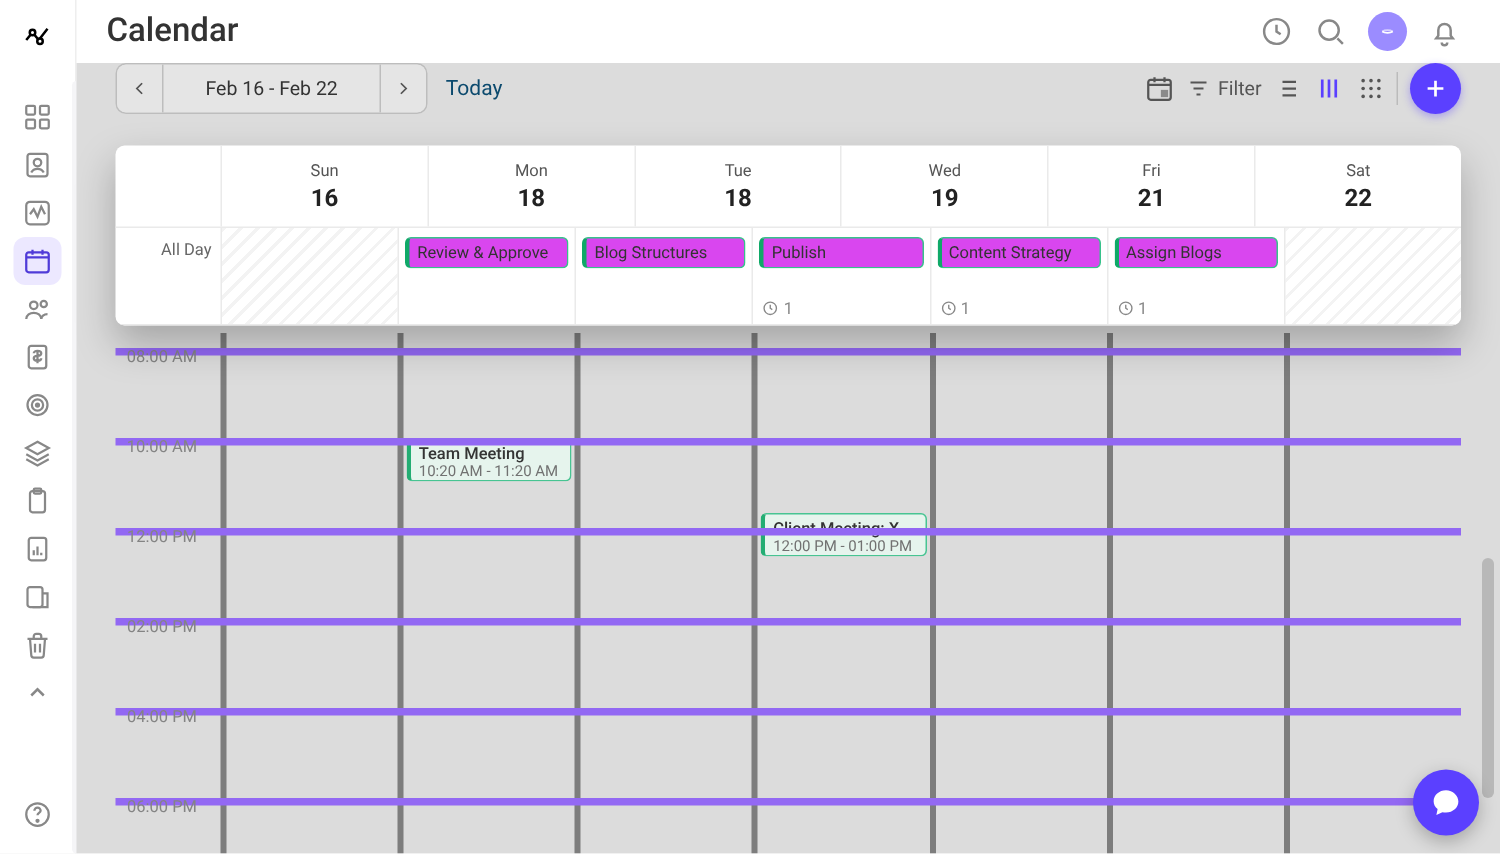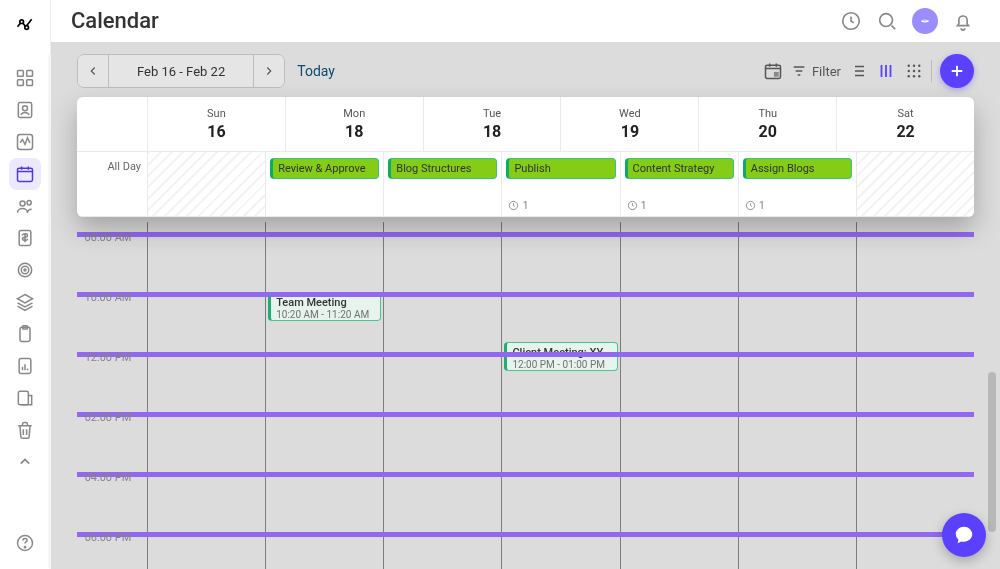--- a/index.html
+++ b/index.html
@@ -23,21 +23,21 @@
   .header h1 { font-size:22px; font-weight:500; color:#333; }
   .header .hright { margin-left:auto; display:flex; align-items:center; gap:14px; }
   .hicon { width:22px; height:22px; color:#888; display:flex; align-items:center; justify-content:center; }
   .avatar { width:26px; height:26px; border-radius:50%; background:#9b8cff; display:flex; align-items:center; justify-content:center; }
   
   
   .work-area { flex:1; position:relative; background:#e5e5e5; }
   .overlay { position:absolute; inset:0; background:rgba(0,0,0,0.04); }
   
   
-  .toolbar { position:absolute; left:26px; right:26px; top:12px; height:34px; display:flex; align-items:center; gap:12px; }
+  .toolbar { position:absolute; left:26px; right:26px; top:0; height:34px; display:flex; align-items:center; gap:12px; }
   .date-group { display:flex; border:1px solid #bdbdbd; border-radius:7px; overflow:hidden; height:34px; background:#e5e5e5; }
   .date-group .nav { width:30px; display:flex; align-items:center; justify-content:center; background:#e5e5e5; border:0; color:#555; }
   .date-group .nav + .label { border-left:1px solid #bdbdbd; border-right:1px solid #bdbdbd; }
   .date-group .label { padding:0 28px; display:flex; align-items:center; font-size:13px; color:#333; }
   .today { font-size:14px; color:#0c4a6e; }
   .toolbar .tright { margin-left:auto; display:flex; align-items:center; gap:8px; }
   .ticon { color:#555; display:flex; align-items:center; justify-content:center; }
   .filter { display:flex; align-items:center; gap:5px; font-size:13px; color:#555; }
   .view-group { display:flex; align-items:center; gap:10px; }
   .view-group .line3.active { color:#5b40ff; }
@@ -50,31 +50,31 @@
   .cal-head .label-col { width:70px; flex:0 0 70px; }
   .cal-head .day { flex:1; border-left:1px solid #eaeaea; display:flex; flex-direction:column; align-items:center; justify-content:center; }
   .cal-head .day .dow { font-size:11px; color:#555; font-weight:400; }
   .cal-head .day .num { font-size:16px; font-weight:700; color:#222; margin-top:2px; }
   .allday-row { display:flex; min-height:65px; border-bottom:1px solid #eaeaea; }
   .allday-row .label-col { width:70px; flex:0 0 70px; padding:8px 6px 0 0; text-align:right; font-size:11px; color:#666; }
   .allday-row .cell { flex:1; border-left:1px solid #eaeaea; padding:6px 4px 4px 4px; position:relative; }
   .allday-row .cell.hatched { 
     background-image: repeating-linear-gradient(135deg, #f3f3f3 0, #f3f3f3 2px, #fff 2px, #fff 8px);
   }
-  .event-pill { border:1px solid #37c28b; border-left:3px solid #0fa968; border-radius:4px; padding:3px 5px; font-size:11px; color:#333; background:#84cc16; white-space:nowrap; overflow:hidden; text-overflow:ellipsis; }
+  .event-pill { border:1px solid #37c28b; border-left:3px solid #0fa968; border-radius:4px; padding:3px 5px; font-size:11px; color:#333; background:#d946ef; white-space:nowrap; overflow:hidden; text-overflow:ellipsis; }
   .more-count { position:absolute; bottom:4px; left:6px; font-size:11px; color:#888; display:flex; align-items:center; gap:3px; }
   
   
   .grid-dim { position:absolute; left:26px; right:26px; top:180px; bottom:0; opacity:0.9; }
   .grid-dim .row { position:relative; border-top:5px solid #8b5cf6; }
   .grid-dim .time-label { position:absolute; left:0; top:-6px; width:70px; text-align:center; font-size:11px; color:#7b7b7b; background:transparent; padding-right:8px; }
   .grid-dim .row.h { height:60px; }
   .grid-dim .vlines { position:absolute; inset:0; display:flex; }
   .grid-dim .vlines .vlabel { width:70px; flex:0 0 70px; }
-  .grid-dim .vlines .vcol { flex:1; border-left:1px solid #737373; position:relative; }
+  .grid-dim .vlines .vcol { flex:1; border-left:4px solid #737373; position:relative; }
   .timed-event { position:absolute; left:2px; right:2px; border:1px solid #37c28b; border-left:3px solid #0fa968; border-radius:4px; background:#e8f7ef; padding:3px 5px; }
   .timed-event .title { font-size:11px; color:#222; font-weight:500; white-space:nowrap; overflow:hidden; text-overflow:ellipsis; }
   .timed-event .time { font-size:10px; color:#666; white-space:nowrap; overflow:hidden; text-overflow:ellipsis; }
   
   
   .vscroll { position:absolute; right:4px; top:120px; bottom:12px; width:8px; background:transparent; }
   .vscroll .thumb { position:absolute; left:0; right:0; top:210px; height:160px; background:#b8b8b8; border-radius:4px; }
   
   
   .chat-fab { position:absolute; right:14px; bottom:12px; width:44px; height:44px; border-radius:50%; background:#5b40ff; color:#fff; display:flex; align-items:center; justify-content:center; box-shadow:0 4px 12px rgba(0,0,0,0.25); }
@@ -339,22 +339,22 @@
             </div>
           <div class="day">
               <div class="dow">Tue</div>
               <div class="num">18</div>
             </div>
           <div class="day">
               <div class="dow">Wed</div>
               <div class="num">19</div>
             </div>
           <div class="day">
-              <div class="dow">Thu</div>
-              <div class="num">20</div>
+              <div class="dow">Fri</div>
+              <div class="num">21</div>
             </div>
           <div class="day">
               <div class="dow">Sat</div>
               <div class="num">22</div>
             </div>
         </div>
         <div class="allday-row">
           <div class="label-col">All Day</div>
           <div class="cell hatched"></div>
           <div class="cell">

